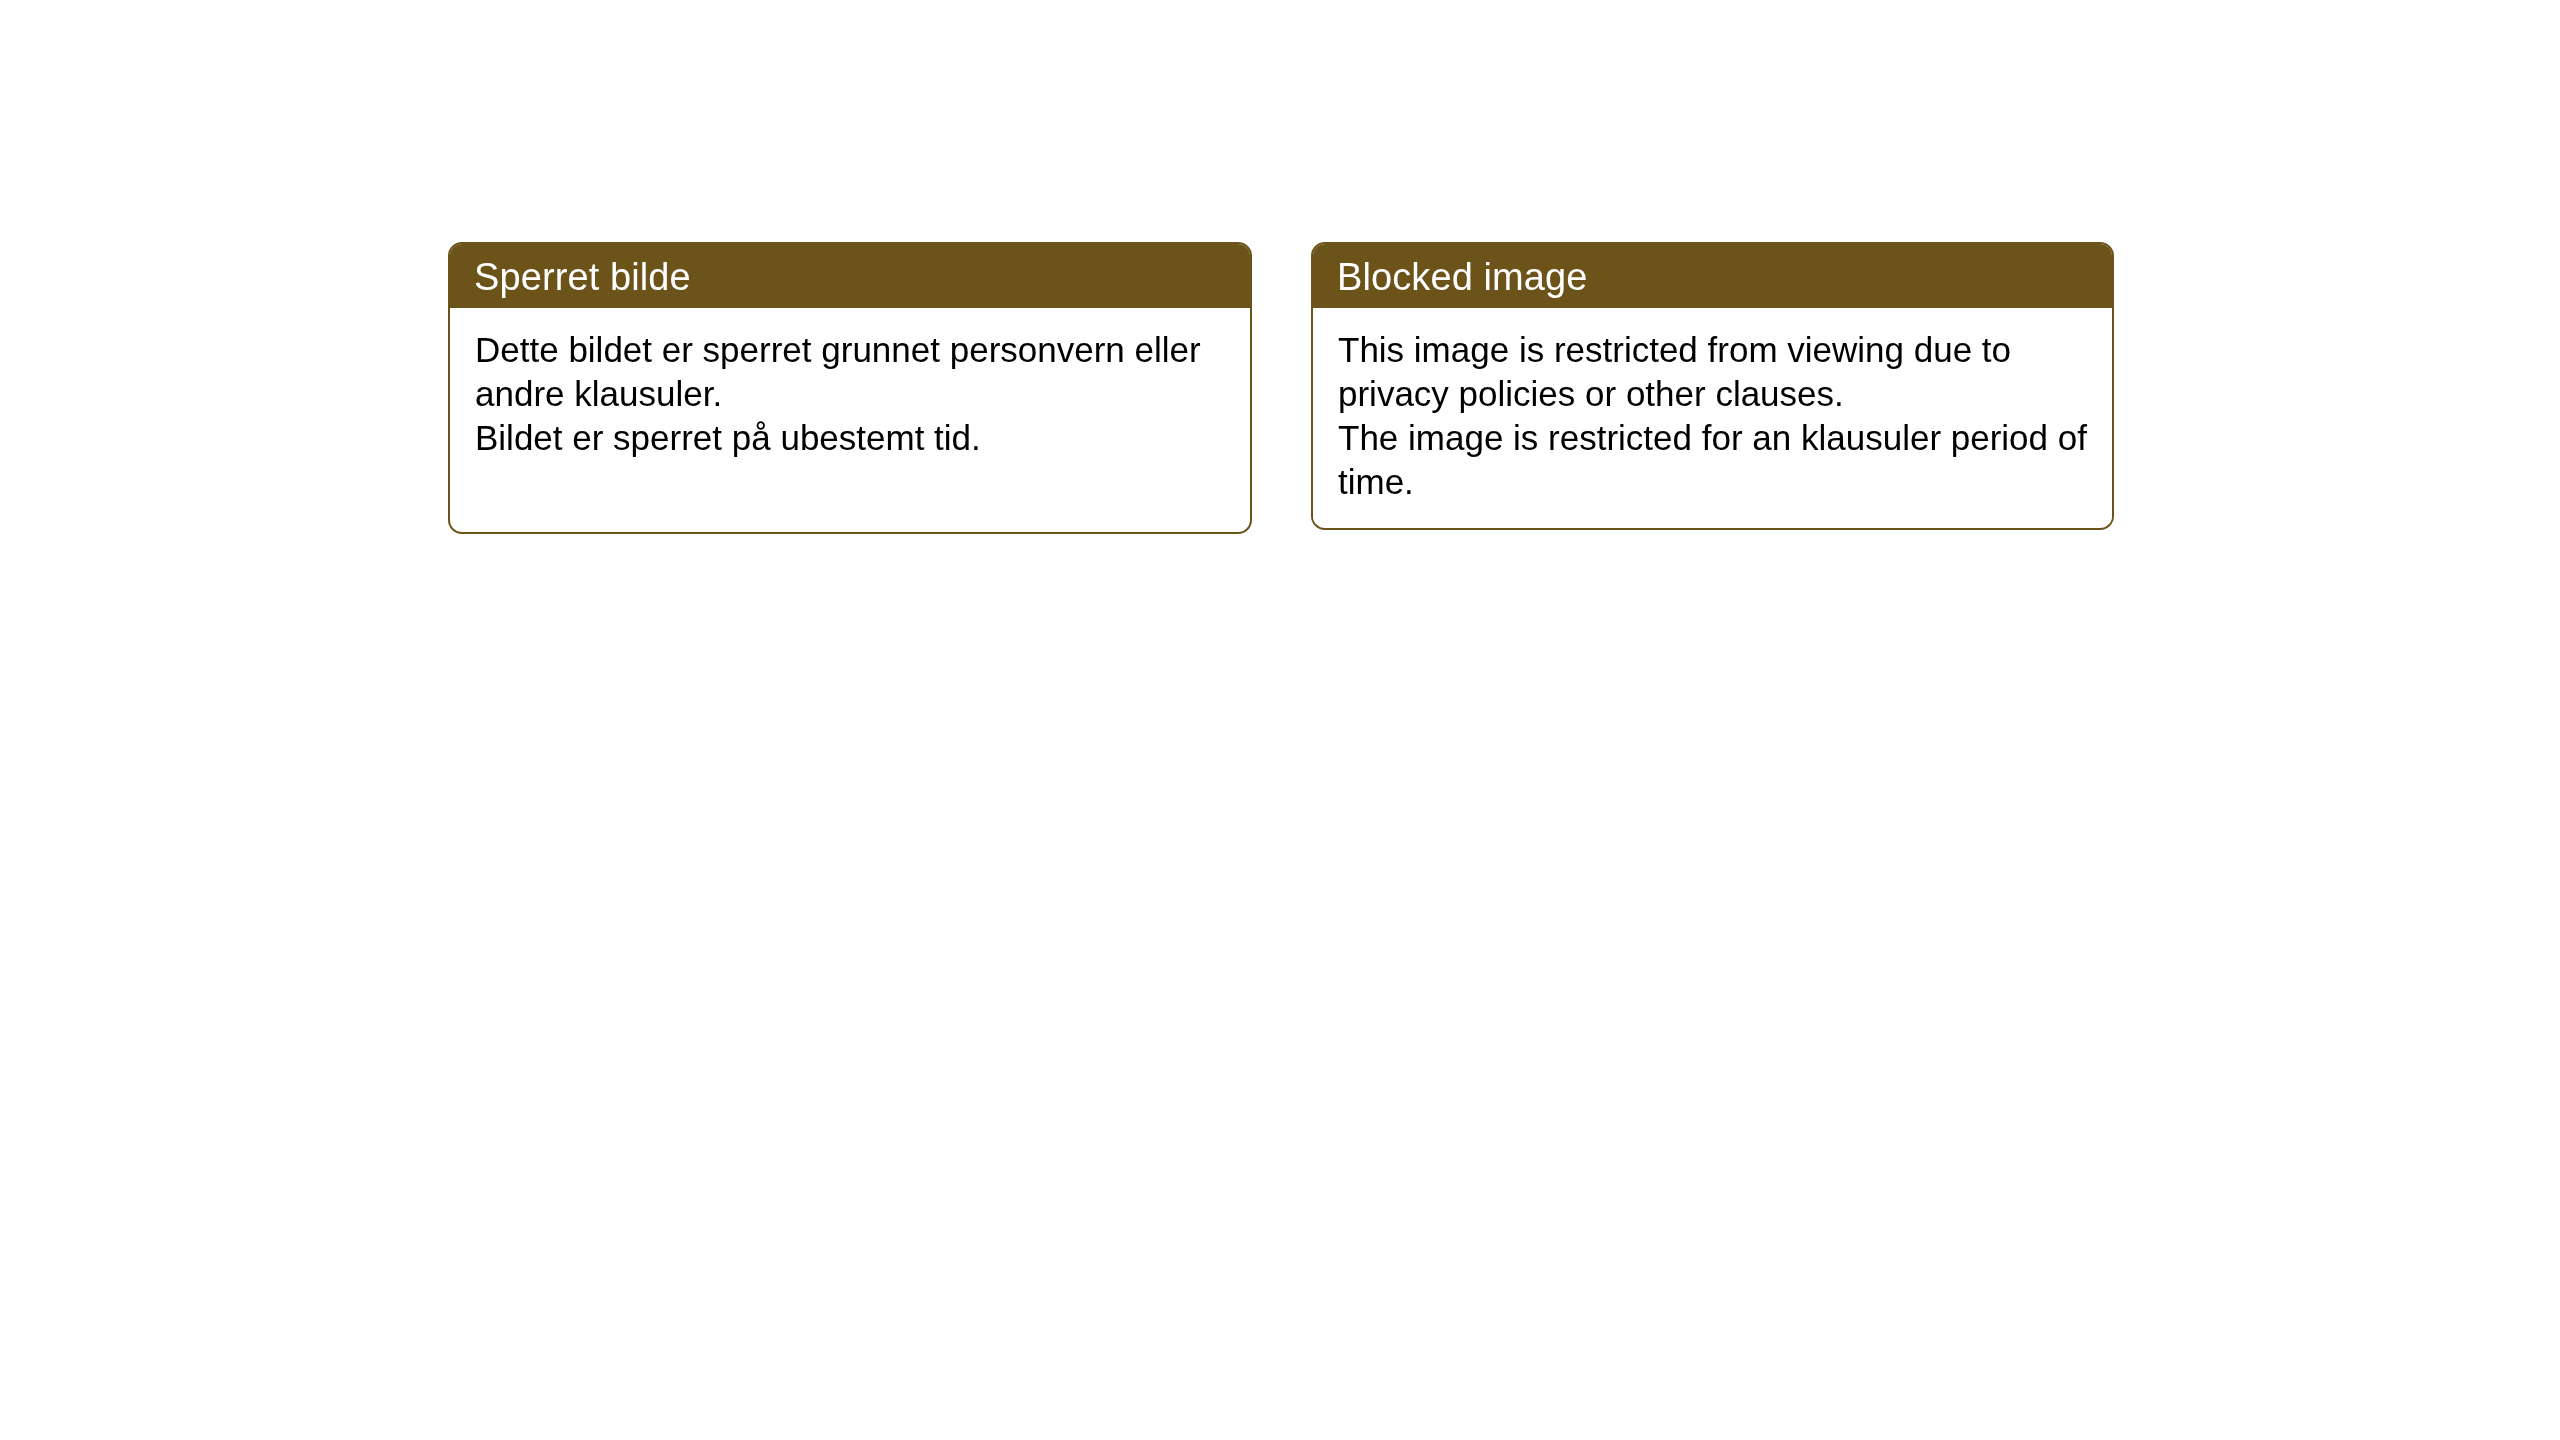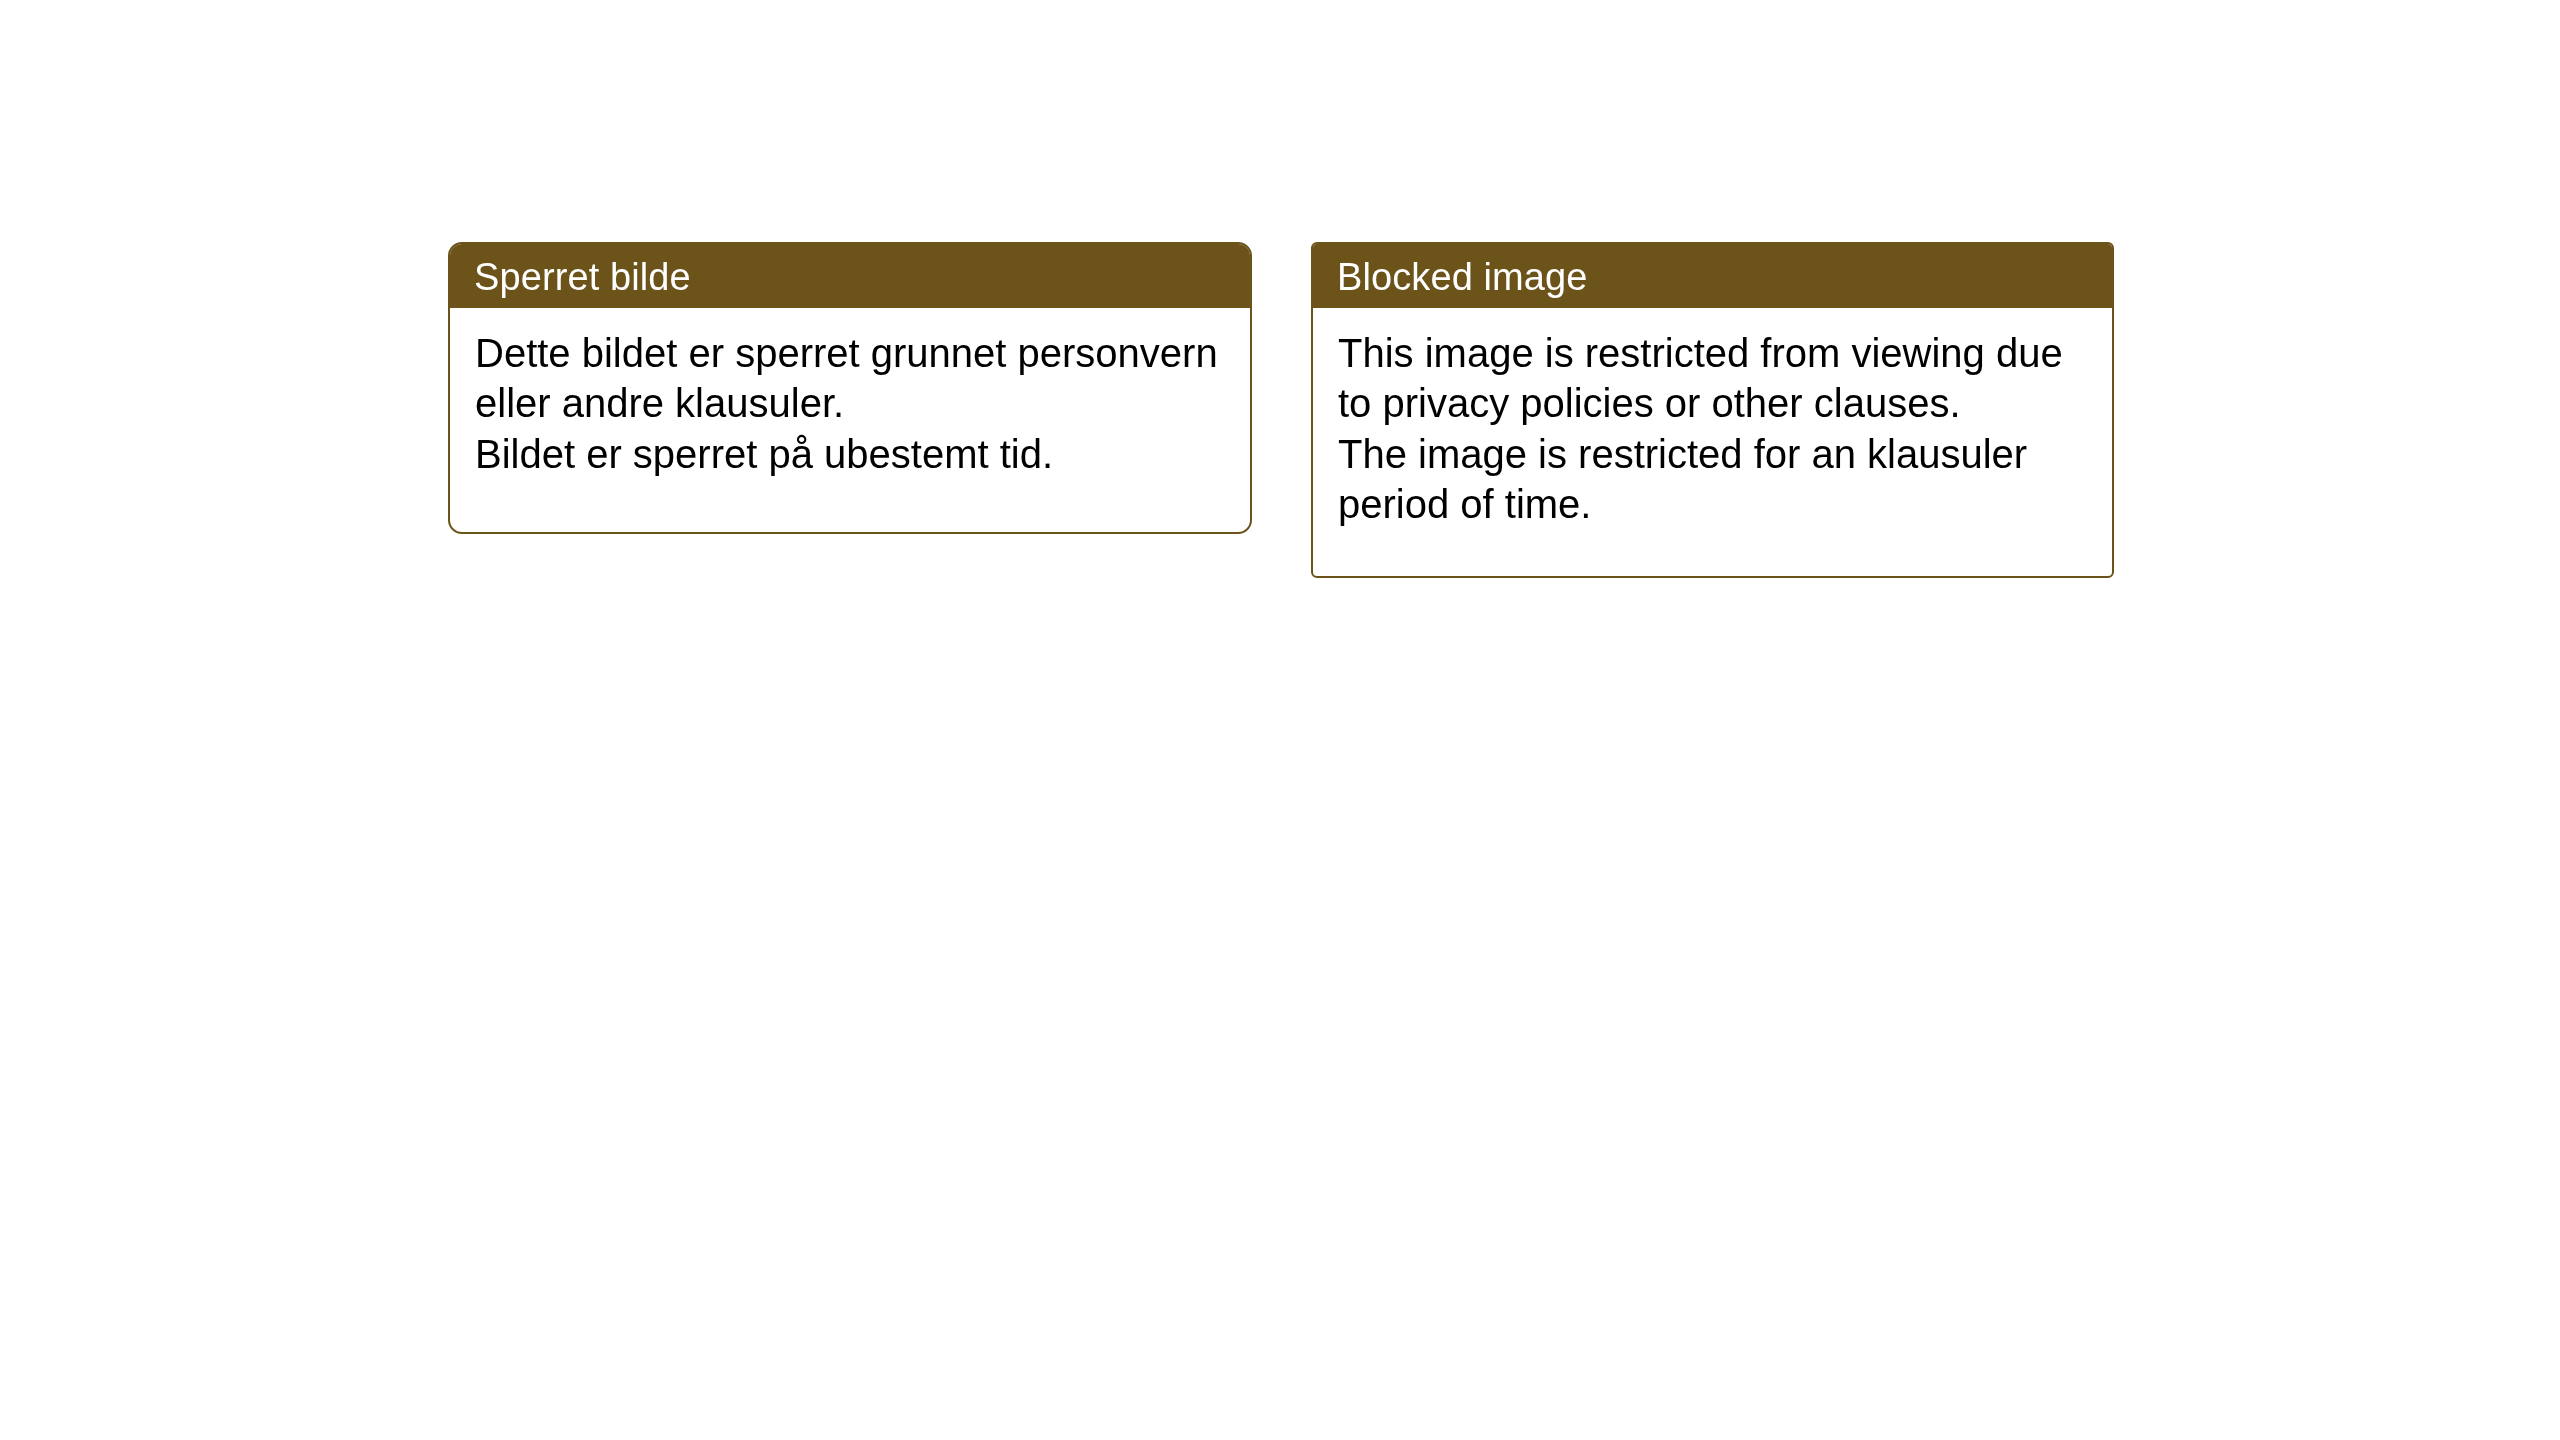--- a/index.html
+++ b/index.html
@@ -40,21 +40,21 @@
     font-weight: 400;
     padding: 14px 0 12px 24px;
     letter-spacing: 0.1px;
     white-space: nowrap;
   }
 
   .card-body {
     background: #ffffff;
     padding: 20px 16px 20px 25px;
     color: #000000;
-    font-size: 40px;
+    font-size: 35px;
     line-height: 1.26;
     font-weight: 400;
   }
 
   .card-body p {
     margin: 0;
   }
 
   .card-body p + p {
   }
@@ -65,22 +65,21 @@
     top: 242px;
     width: 804px;
     height: 292px;
   }
 
   
   #card-blocked-en {
     left: 1311px;
     top: 242px;
     width: 803px;
-    height: 336px;
-    border-radius: 6px;
+    height: 288px;
   }
 </style>
 </head>
 <body>
 
 <div id="canvas">
 
   <div class="card" id="card-blocked-no">
     <div class="card-header">Sperret bilde</div>
     <div class="card-body">

